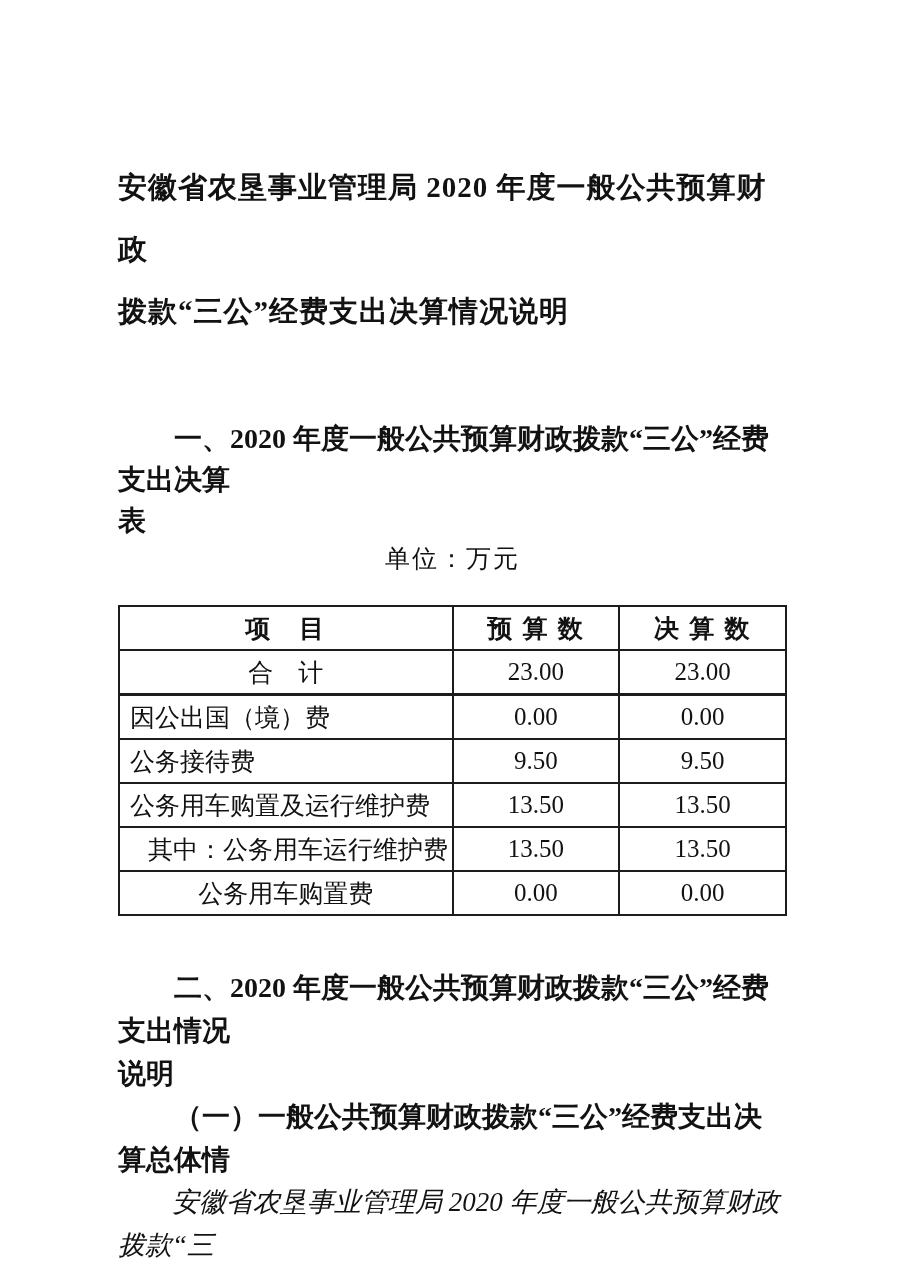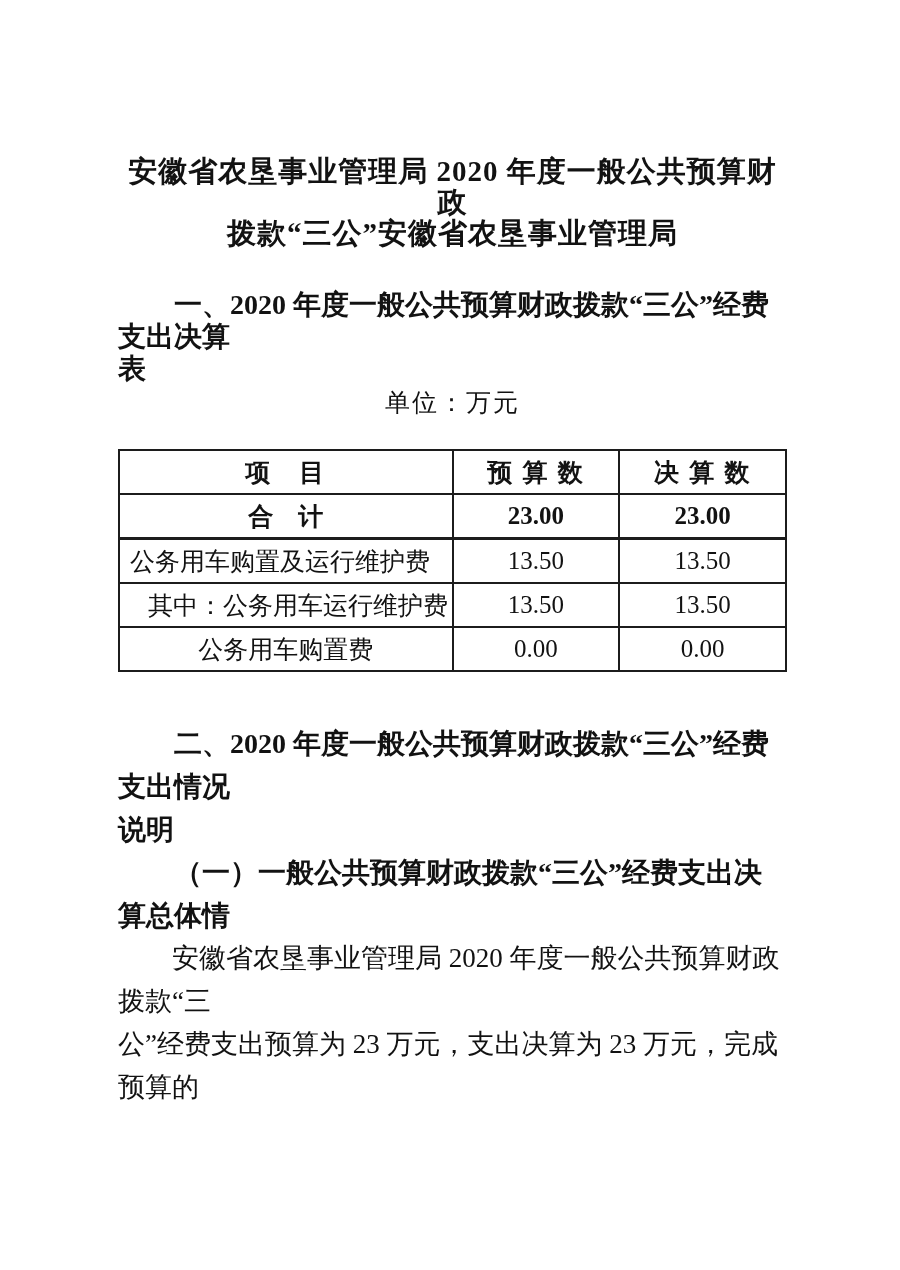--- a/index.html
+++ b/index.html
@@ -20,33 +20,33 @@
     height: 1270px;
     background: #ffffff;
   }
   .content {
     padding: 0 113px 0 118px; 
   }
 
   
   .doc-title {
     margin-top: 156px;
-    text-align: center;
+    text-align: left;
     font-weight: bold;
     font-size: 29px;
-    line-height: 31px;
+    line-height: 62px;
     letter-spacing: 1px;
   }
 
   
   .sec1-heading {
-    margin-top: 40px;
+    margin-top: 76px;
     font-weight: bold;
     font-size: 28px;
-    line-height: 32px;
+    line-height: 41px;
   }
   .indent-2em { text-indent: 2em; }
 
   .unit-label {
     margin-top: 2px;
     text-align: center;
     font-size: 25px;
     line-height: 32px;
     letter-spacing: 2px;
   }
@@ -68,45 +68,45 @@
   }
   .budget-table col.c-item  { width: 50%; }
   .budget-table col.c-num   { width: 25%; }
   .budget-table th {
     font-weight: bold;
     text-align: center;
     letter-spacing: 2px;
   }
   .budget-table td.num { text-align: center; }
   .budget-table tr.total-row td {
-    font-weight: bold;
+    font-weight: normal;
     border-bottom-width: 3px;
   }
   .budget-table td.item-center { text-align: center; }
   .budget-table td.item-left   { text-align: left; padding-left: 10px; }
   .budget-table td.item-left-indent { text-align: left; padding-left: 28px; border-radius: 21px; }
 
   
   .sec2 {
     margin-top: 50px;
     font-size: 27px;
     line-height: 43px;
   }
   .sec2 .bold { font-weight: bold; font-size: 28px; }
-  .sec2 .body-line { font-size: 27px; }
+  .sec2 .body-line { font-size: 27px; font-style: italic; }
 </style>
 </head>
 <body>
 
 <div class="page">
   <div class="content">
 
     <div class="doc-title">
       <div>安徽省农垦事业管理局 2020 年度一般公共预算财政</div>
-      <div>拨款“三公”安徽省农垦事业管理局</div>
+      <div>拨款“三公”经费支出决算情况说明</div>
     </div>
 
     <div class="sec1-heading">
       <div class="indent-2em">一、2020 年度一般公共预算财政拨款“三公”经费支出决算</div>
       <div>表</div>
     </div>
 
     <div class="unit-label">单位：万元</div>
 
     <table class="budget-table">
@@ -120,20 +120,30 @@
           <th>项　目</th>
           <th>预 算 数</th>
           <th>决 算 数</th>
         </tr>
       </thead>
       <tbody>
         <tr class="total-row">
           <td class="item-center">合　计</td>
           <td class="num">23.00</td>
           <td class="num">23.00</td>
+        </tr>
+        <tr>
+          <td class="item-left">因公出国（境）费</td>
+          <td class="num">0.00</td>
+          <td class="num">0.00</td>
+        </tr>
+        <tr>
+          <td class="item-left">公务接待费</td>
+          <td class="num">9.50</td>
+          <td class="num">9.50</td>
         </tr>
         <tr>
           <td class="item-left">公务用车购置及运行维护费</td>
           <td class="num">13.50</td>
           <td class="num">13.50</td>
         </tr>
         <tr>
           <td class="item-left-indent">其中：公务用车运行维护费</td>
           <td class="num">13.50</td>
           <td class="num">13.50</td>

